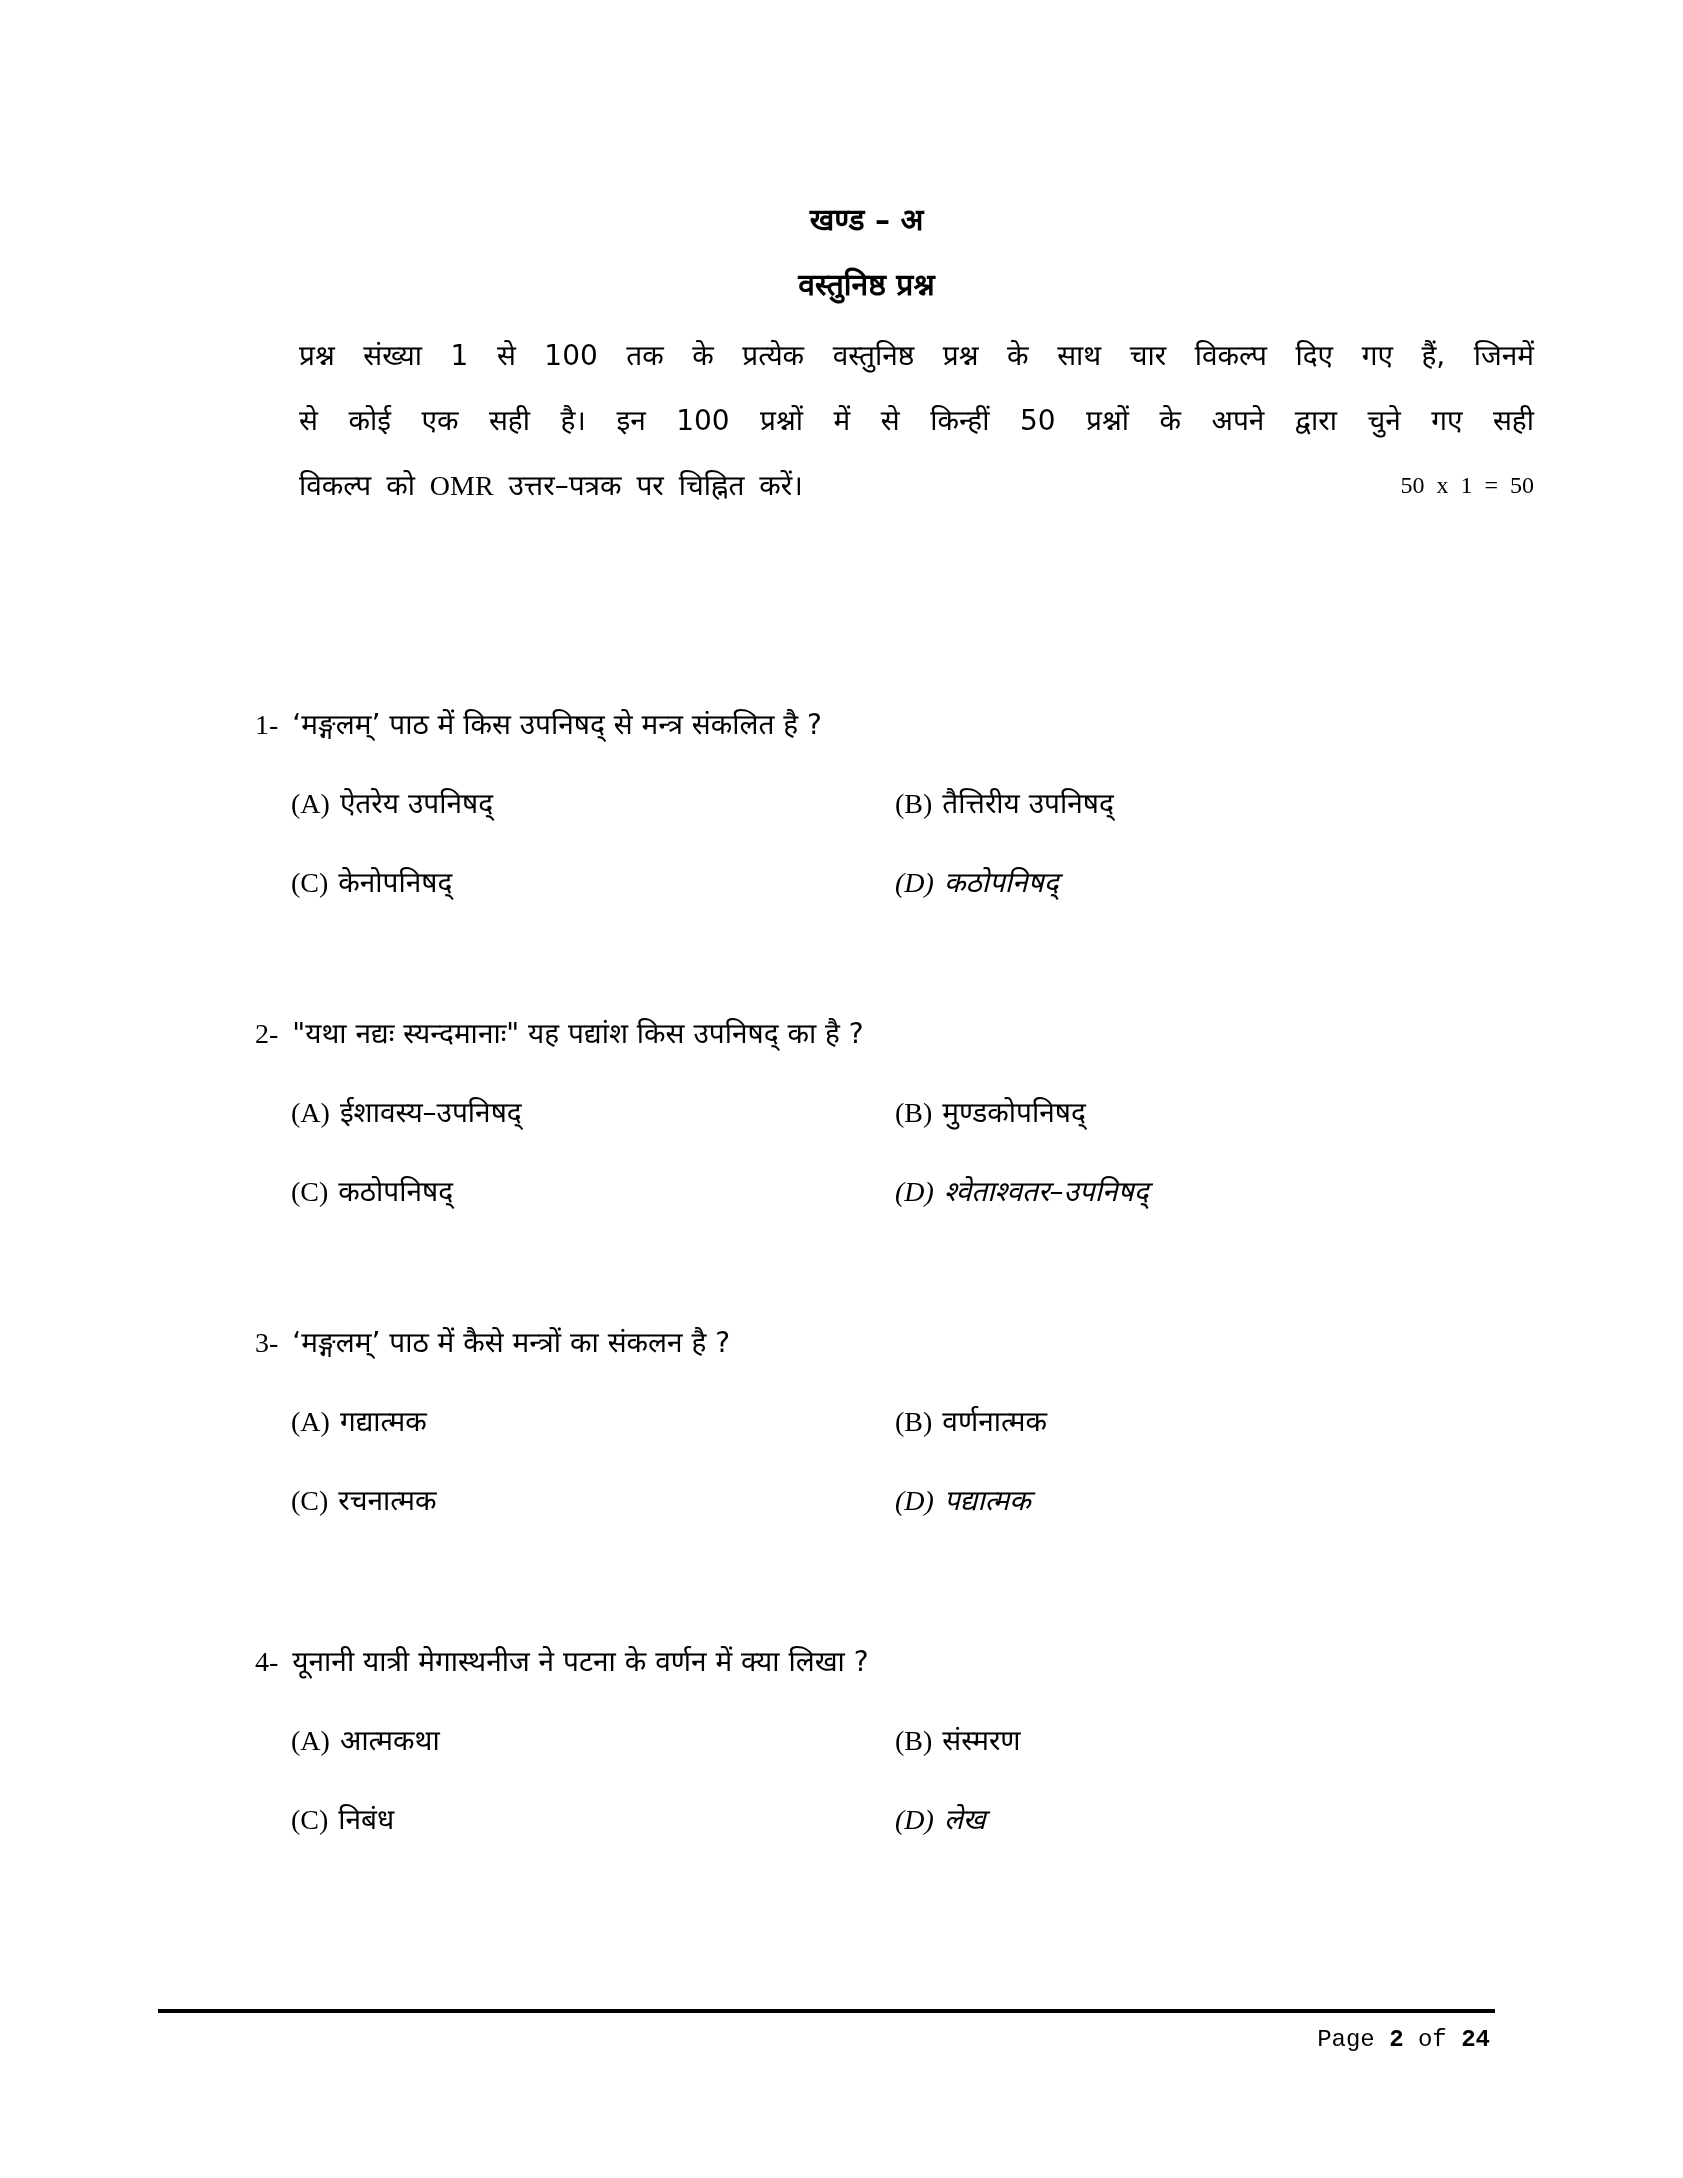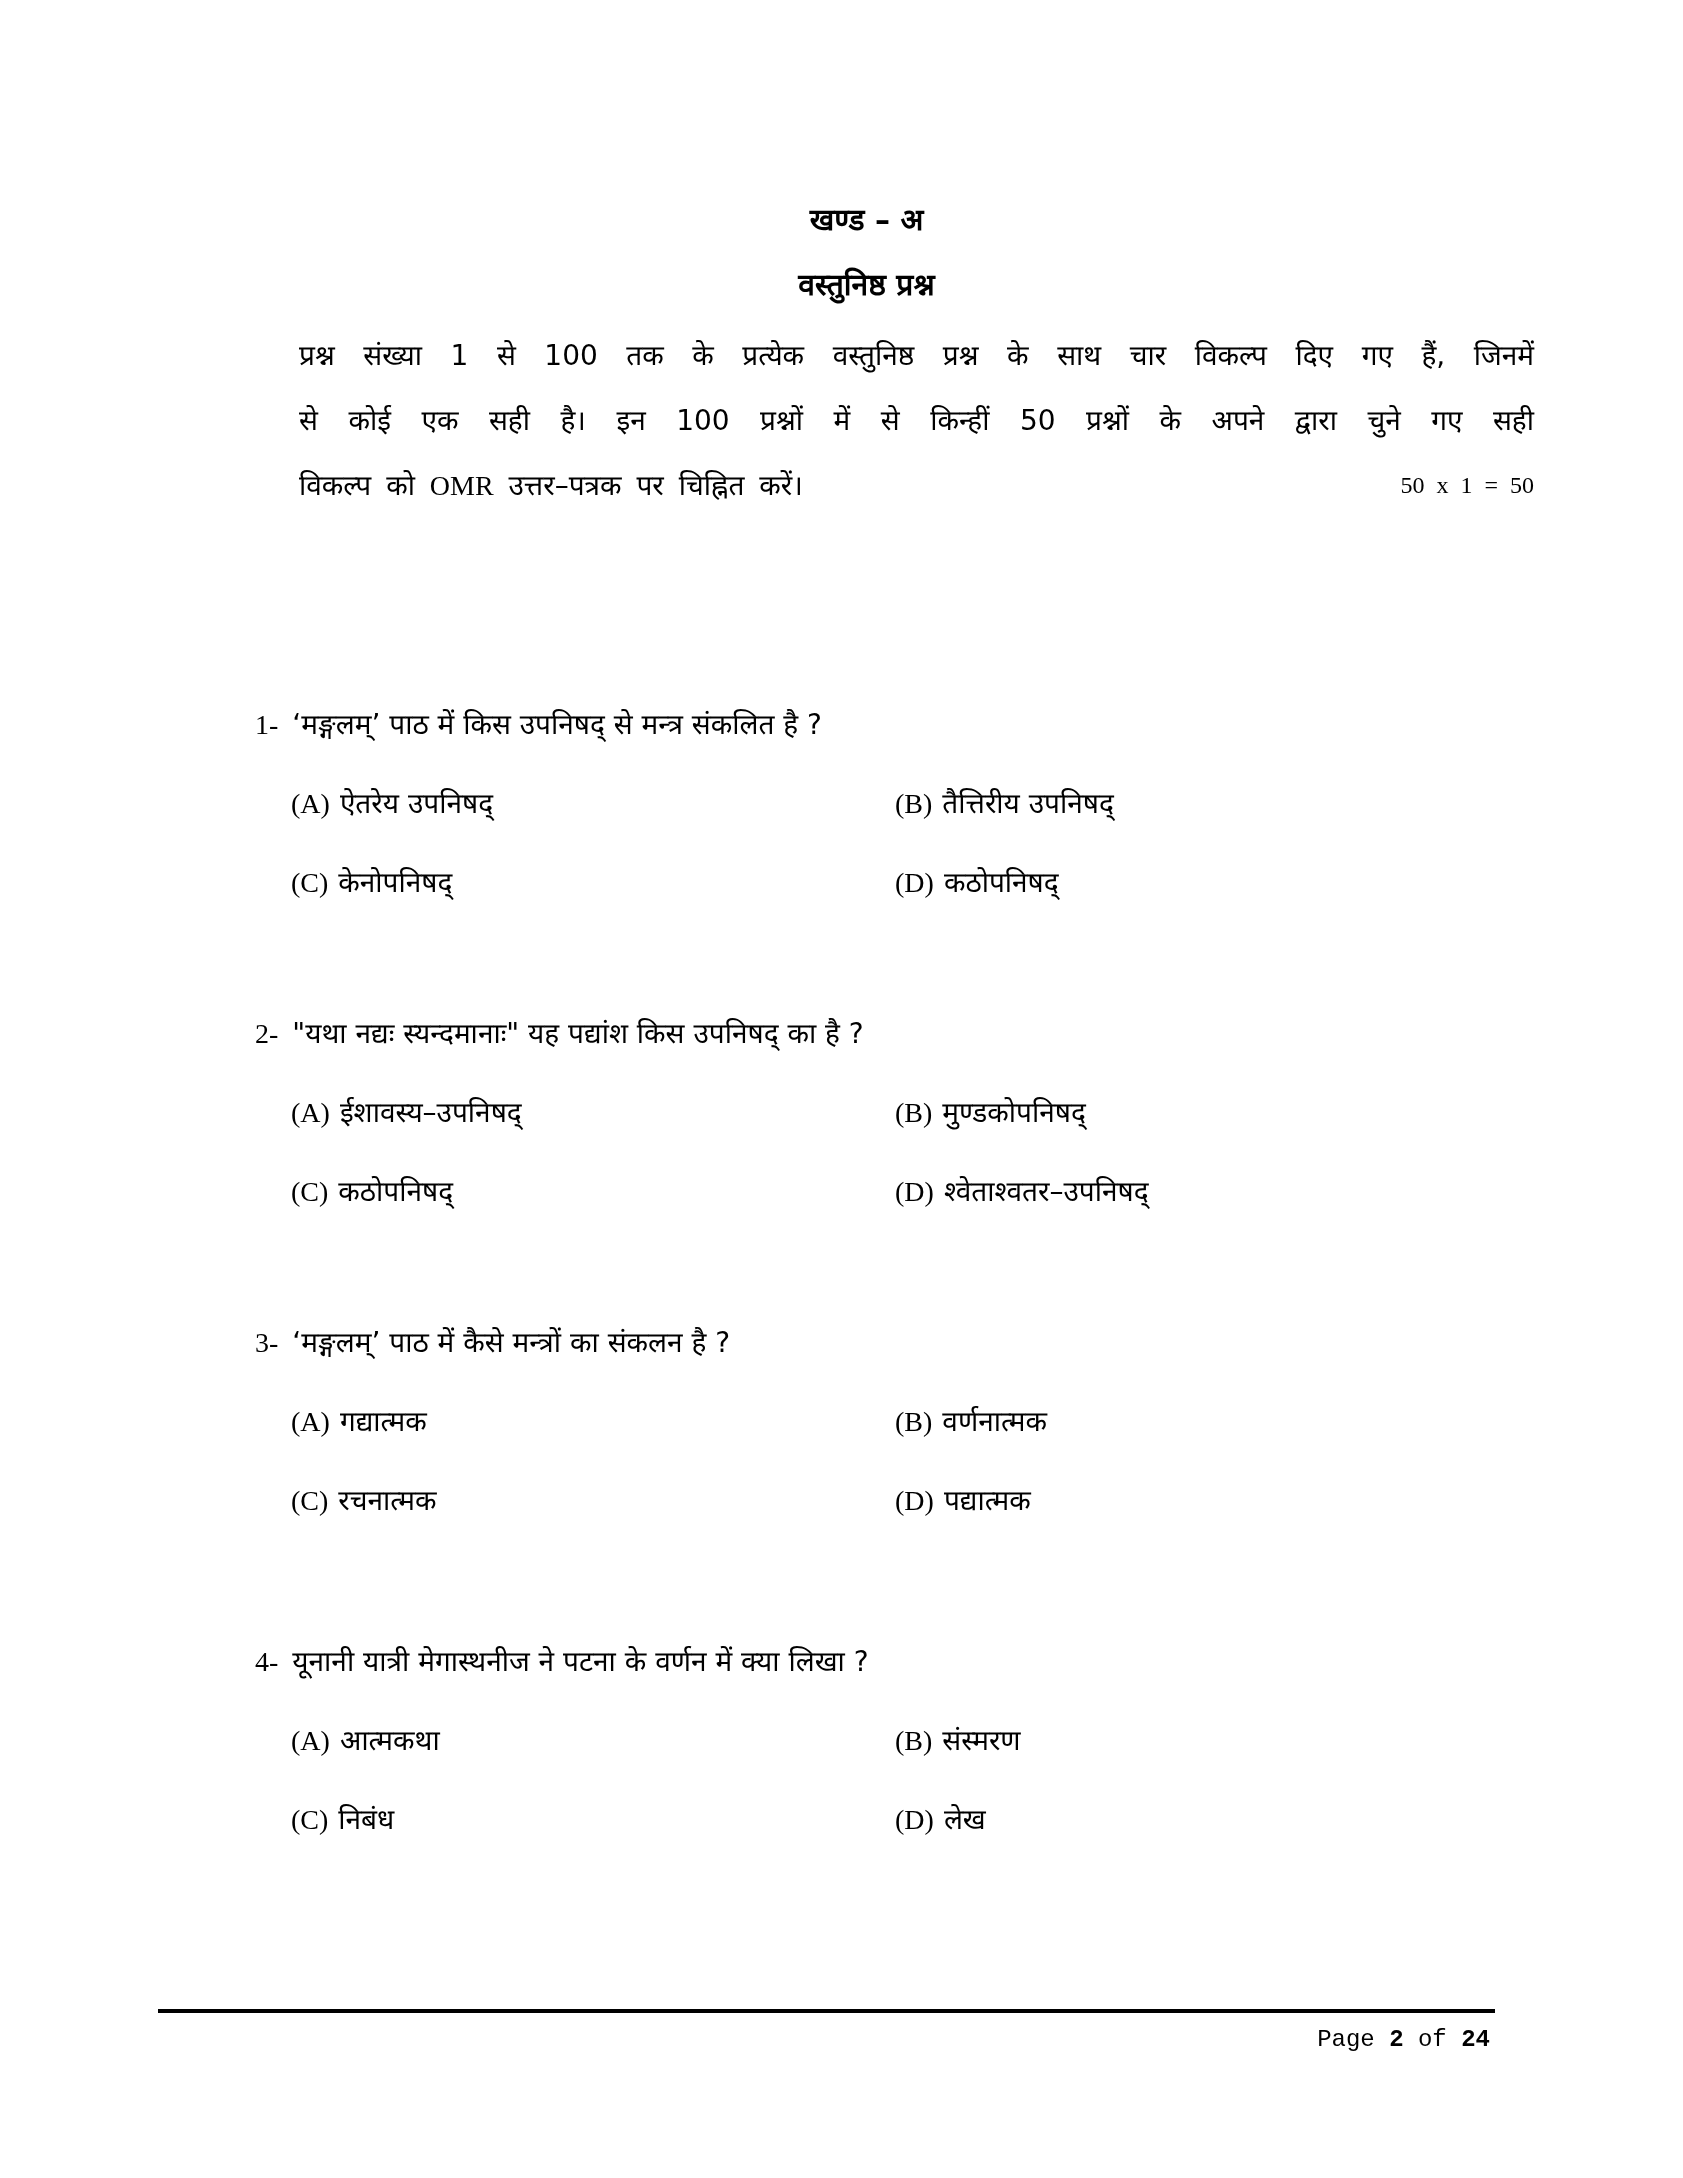--- a/index.html
+++ b/index.html
@@ -93,21 +93,21 @@
       cursor: pointer;
     }
     .opt-label {
       font-family: "Liberation Serif", serif;
       font-size: 28px;
       margin-right: 10px;
     }
     .opt-a { left: 36px;  top: 79px; }
     .opt-b { left: 640px; top: 79px; }
     .opt-c { left: 36px;  top: 158px; }
-    .opt-d { left: 640px; top: 158px; }
+    .opt-d { left: 640px; top: 158px; font-style: italic; }
 
     #q1 { top: 689px; }
     #q2 { top: 998px; }
     #q3 { top: 1307px; }
     #q4 { top: 1626px; }
 
     .footer-rule {
       position: absolute;
       left: 158px;
       top: 2009px;

